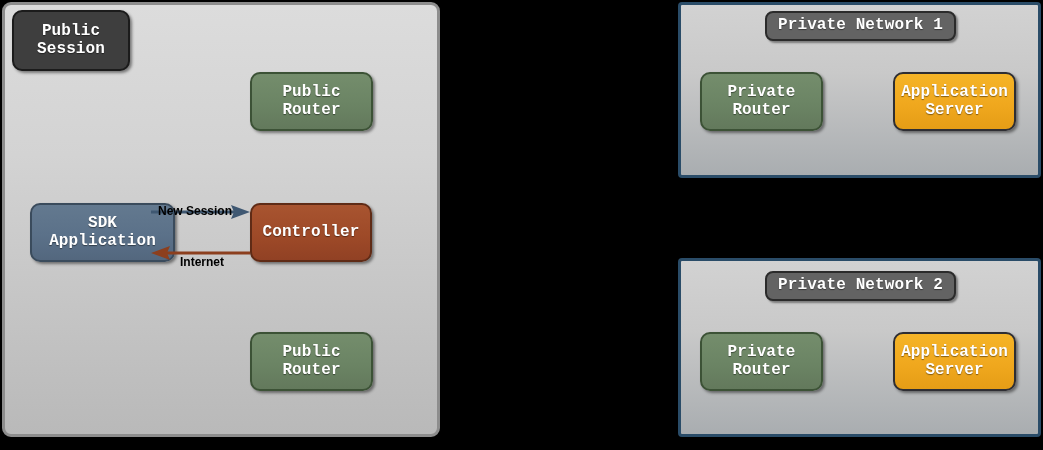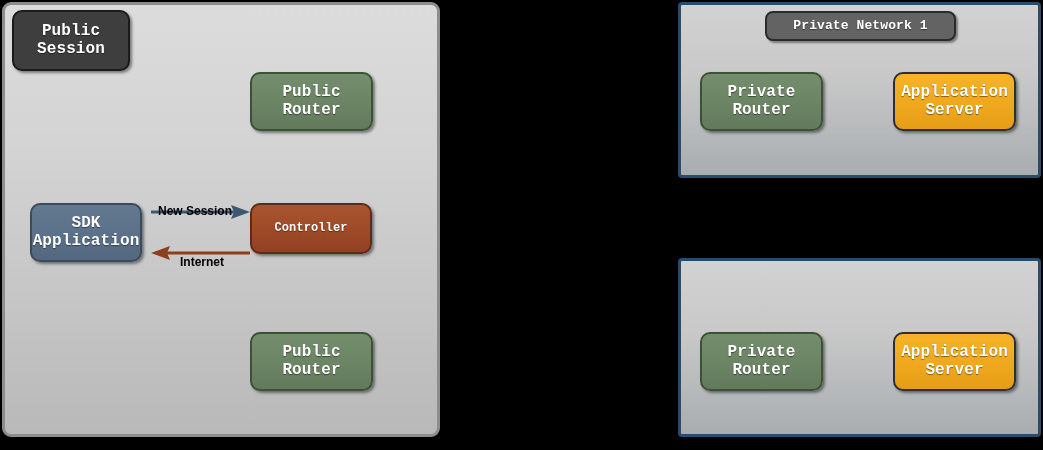--- a/index.html
+++ b/index.html
@@ -81,42 +81,42 @@
     background: linear-gradient(to bottom, #748d6c 0%, #6b8464 55%, #63795c 100%);
     border: 2px solid #3c5236;
     font-size: 16px;
   }
   .n-public-router-1 { left: 250px; top: 72px; }
   .n-public-router-2 { left: 250px; top: 332px; }
 
   
   .n-sdk {
     left: 30px; top: 203px;
-    width: 112px; height: 59px;
+    width: 145px; height: 59px;
     background: linear-gradient(to bottom, #63798f 0%, #5b7189 55%, #53677e 100%);
     border: 2px solid #3a4b5c;
     font-size: 16px;
   }
 
   
   .n-controller {
     left: 250px; top: 203px;
-    width: 122px; height: 51px;
+    width: 122px; height: 59px;
     background: linear-gradient(to bottom, #a85430 0%, #9e4a28 55%, #914124 100%);
     border: 2px solid #5f2b16;
-    font-size: 12px;
+    font-size: 16px;
   }
 
   
   .n-net-title {
     width: 191px; height: 30px;
     background: #636363;
     border: 2px solid #2b2b2b;
     border-radius: 8px;
-    font-size: 13px;
+    font-size: 16px;
     box-shadow: 2px 2px 2px rgba(0,0,0,0.4);
   }
   .n-net-title-1 { left: 765px; top: 11px; }
   .n-net-title-2 { left: 765px; top: 271px; }
 
   
   .n-private-router-1 { left: 700px; top: 72px; }
   .n-private-router-2 { left: 700px; top: 332px; }
 
   
@@ -203,20 +203,23 @@
 
   <div class="node n-appserver n-appserver-1">
     <div>
       <span>Application</span>
       <span>Server</span>
     </div>
   </div>
 
   <div class="zone zone-private zone-private-2"></div>
 
+  <div class="node n-net-title n-net-title-2">
+    <span>Private Network 2</span>
+  </div>
 
   <div class="node n-router n-private-router-2">
     <div>
       <span>Private</span>
       <span>Router</span>
     </div>
   </div>
 
   <div class="node n-appserver n-appserver-2">
     <div>

